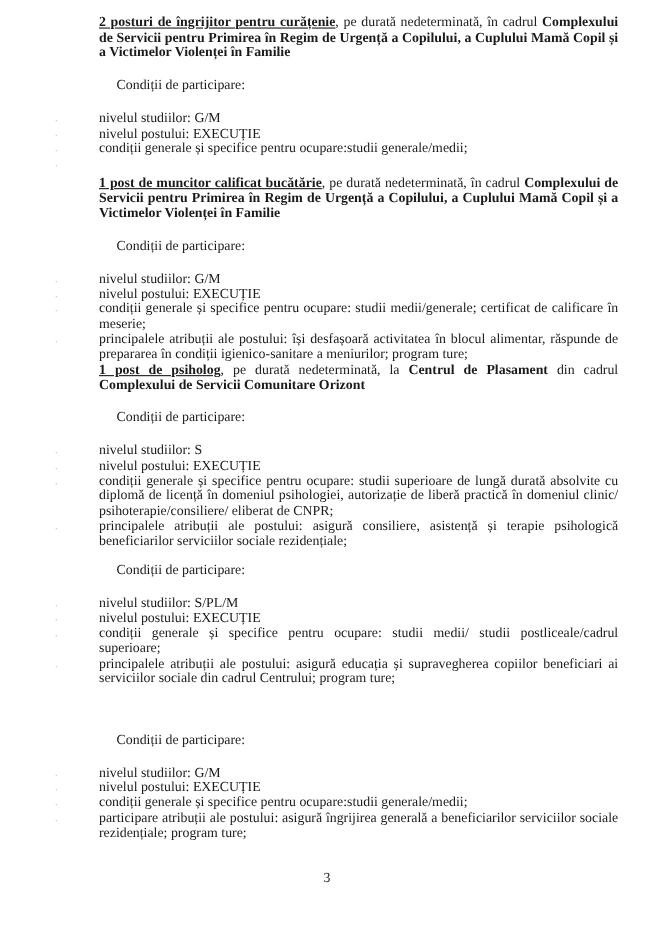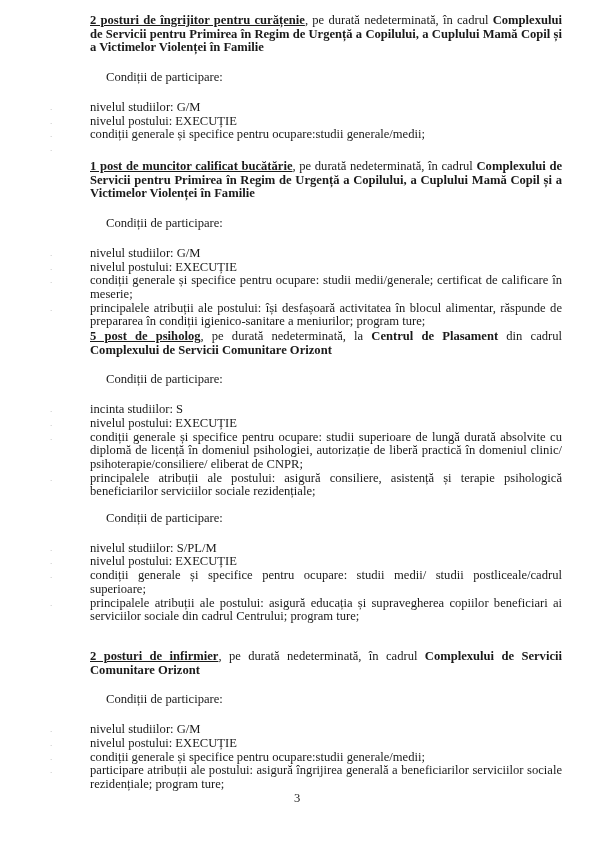--- a/index.html
+++ b/index.html
@@ -37,42 +37,41 @@
     <p class="cond">Condiții de participare:</p>
     <ul class="items">
       <li><span class="bullet">.</span><span>nivelul studiilor: G/M</span></li>
       <li><span class="bullet">.</span><span>nivelul postului: EXECUȚIE</span></li>
       <li><span class="bullet">.</span><span>condiții generale și specifice pentru ocupare: studii medii/generale; certificat de calificare în meserie;</span></li>
       <li><span class="bullet">.</span><span>principalele atribuții ale postului: își desfașoară activitatea în blocul alimentar, răspunde de prepararea în condiții igienico-sanitare a meniurilor; program ture;</span></li>
     </ul>
   </div>
 
   <div class="section" style="top:330px;">
-    <p class="heading"><span class="title">5 post de psiholog</span><span>, pe durată nedeterminată, la </span><b>Centrul de Plasament</b><span> din cadrul </span><b>Complexului de Servicii Comunitare Orizont</b></p>
+    <p class="heading"><span class="title">1 post de psiholog</span><span>, pe durată nedeterminată, la </span><b>Centrul de Plasament</b><span> din cadrul </span><b>Complexului de Servicii Comunitare Orizont</b></p>
     <p class="cond">Condiții de participare:</p>
     <ul class="items">
-      <li><span class="bullet">.</span><span>incinta studiilor: S</span></li>
+      <li><span class="bullet">.</span><span>nivelul studiilor: S</span></li>
       <li><span class="bullet">.</span><span>nivelul postului: EXECUȚIE</span></li>
       <li><span class="bullet">.</span><span>condiții generale și specifice pentru ocupare: studii superioare de lungă durată absolvite cu diplomă de licență în domeniul psihologiei, autorizație de liberă practică în domeniul clinic/ psihoterapie/consiliere/ eliberat de CNPR;</span></li>
       <li><span class="bullet">.</span><span>principalele atribuții ale postului: asigură consiliere, asistență și terapie psihologică beneficiarilor serviciilor sociale rezidențiale;</span></li>
     </ul>
   </div>
 
   <div class="section" style="top:496px;">
     <p class="cond">Condiții de participare:</p>
     <ul class="items">
       <li><span class="bullet">.</span><span>nivelul studiilor: S/PL/M</span></li>
       <li><span class="bullet">.</span><span>nivelul postului: EXECUȚIE</span></li>
       <li><span class="bullet">.</span><span>condiții generale și specifice pentru ocupare: studii medii/ studii postliceale/cadrul superioare;</span></li>
       <li><span class="bullet">.</span><span>principalele atribuții ale postului: asigură educația și supravegherea copiilor beneficiari ai serviciilor sociale din cadrul Centrului; program ture;</span></li>
     </ul>
   </div>
 
   <div class="section" style="top:650px;">
-    <p class="heading"><span class="title">2 posturi de infirmier</span><span>, pe durată nedeterminată, în cadrul </span><b>Complexului de Servicii Comunitare Orizont</b></p>
     <p class="cond">Condiții de participare:</p>
     <ul class="items">
       <li><span class="bullet">.</span><span>nivelul studiilor: G/M</span></li>
       <li><span class="bullet">.</span><span>nivelul postului: EXECUȚIE</span></li>
       <li><span class="bullet">.</span><span>condiții generale și specifice pentru ocupare:studii generale/medii;</span></li>
       <li><span class="bullet">.</span><span>participare atribuții ale postului: asigură îngrijirea generală a beneficiarilor serviciilor sociale rezidențiale; program ture;</span></li>
     </ul>
   </div>
 
   <div class="page-number">3</div>

